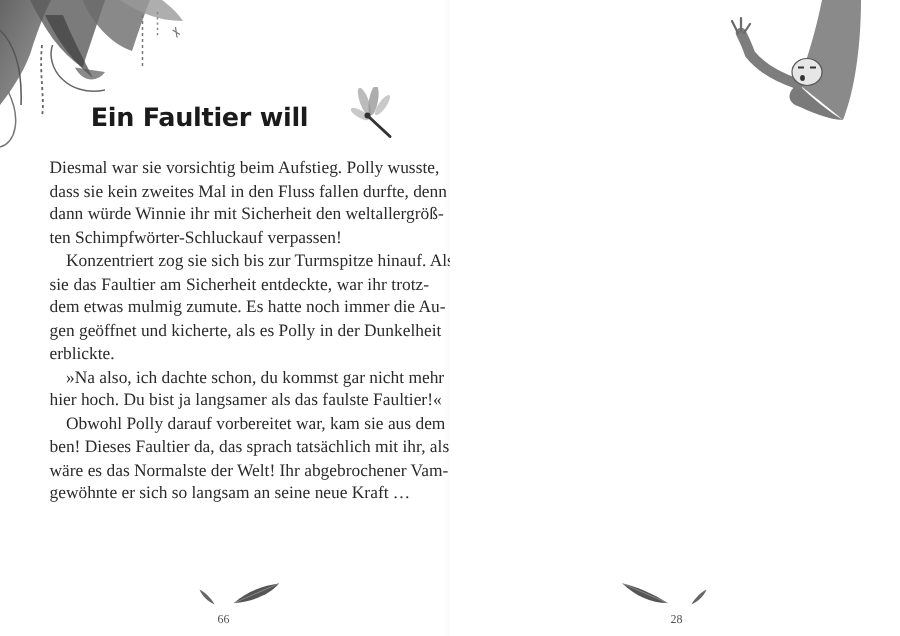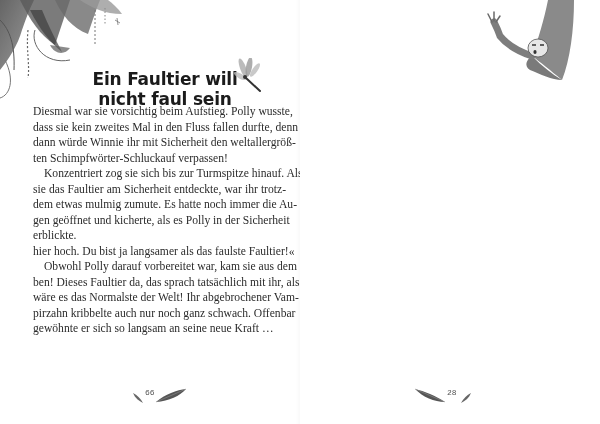--- a/index.html
+++ b/index.html
@@ -13,42 +13,42 @@
     .page {
       position: absolute; top: 0; height: 424px; background: #ffffff;
     }
     .page-left { left: 0; width: 300px; }
     .page-right { left: 300px; width: 300px; }
     .gutter {
       position: absolute; left: 296px; top: 0; width: 8px; height: 424px;
       background: linear-gradient(to right, rgba(0,0,0,0), rgba(0,0,0,0.025), rgba(0,0,0,0));
     }
     .chapter-title {
-      position: absolute; left: 76px; top: 58px; width: 178px;
+      position: absolute; left: 44px; top: 58px; width: 178px;
       text-align: center;
       font-family: "DejaVu Sans", sans-serif;
       font-weight: bold;
       font-size: 17px; line-height: 20px;
       color: #1b1b1b;
       letter-spacing: -0.2px;
     }
     .body-text {
       position: absolute;
       font-size: 11.6px;
       line-height: 15.5px;
       text-align: justify;
       hyphens: manual;
       color: #2b2b2b;
     }
     .left-text { left: 33px; top: 104px; width: 253px; }
     .body-text p { margin: 0; text-indent: 0; }
     .body-text .line { display: block; text-align: justify; text-align-last: justify; white-space: nowrap; }
     .body-text .line.last { text-align-last: left; }
     .page-number {
-      position: absolute; top: 388px; font-size: 8px; color: #555; font-family: Liberation Mono, monospace;
+      position: absolute; top: 408px; font-size: 8px; color: #555;
     }
     .pn-left { left: 145px; }
     .pn-right { left: 447px; }
     .illus { position: absolute; }
   </style>
 </head>
 <body>
 
 <div class="page page-left">
 
@@ -69,21 +69,20 @@
     <path d="M95,10 L95,45" stroke="#777" stroke-width="1" fill="none" stroke-dasharray="2 2"></path>
     <path d="M105,8 L105,25" stroke="#888" stroke-width="1" fill="none" stroke-dasharray="1.5 2"></path>
     <path d="M35,30 C30,45 45,65 70,60" stroke="#666" stroke-width="1" fill="none"></path>
     <path d="M5,60 C15,80 10,95 0,98" stroke="#777" stroke-width="1" fill="none"></path>
     <path d="M50,45 C55,55 65,55 70,48" fill="#5a5a5a" opacity="0.7"></path>
     <path d="M115,20 L120,23 M117,18 L118,25" stroke="#777" stroke-width="0.8"></path>
   </svg>
 
   <h1 class="chapter-title">
     <span style="display:block">Ein Faultier will</span>
-    <span style="display:block">nicht faul sein</span>
   </h1>
 
   <svg class="illus" style="left:232px;top:58px" width="34" height="36" viewBox="0 0 34 36">
     <ellipse cx="11" cy="10" rx="3" ry="10" transform="rotate(-20 11 10)" fill="#aaa" opacity="0.8"></ellipse>
     <ellipse cx="17" cy="9" rx="3" ry="10" transform="rotate(10 17 9)" fill="#999" opacity="0.8"></ellipse>
     <ellipse cx="23" cy="12" rx="2.5" ry="8" transform="rotate(35 23 12)" fill="#bbb" opacity="0.8"></ellipse>
     <ellipse cx="8" cy="18" rx="2.5" ry="7" transform="rotate(-60 8 18)" fill="#bbb" opacity="0.8"></ellipse>
     <path d="M14,20 L28,33" stroke="#333" stroke-width="2" stroke-linecap="round"></path>
     <circle cx="13" cy="19" r="2" fill="#333"></circle>
   </svg>
@@ -92,31 +91,31 @@
     <p>
       <span class="line">Diesmal war sie vorsichtig beim Aufstieg. Polly wusste,</span>
       <span class="line">dass sie kein zweites Mal in den Fluss fallen durfte, denn</span>
       <span class="line">dann würde Winnie ihr mit Sicherheit den weltallergröß-</span>
       <span class="line last">ten Schimpfwörter-Schluckauf verpassen!</span>
     </p>
     <p>
       <span class="line" style="padding-left:11px">Konzentriert zog sie sich bis zur Turmspitze hinauf. Als</span>
       <span class="line">sie das Faultier am Sicherheit entdeckte, war ihr trotz-</span>
       <span class="line">dem etwas mulmig zumute. Es hatte noch immer die Au-</span>
-      <span class="line">gen geöffnet und kicherte, als es Polly in der Sicherheit</span>
+      <span class="line">gen geöffnet und kicherte, als es Polly in der Dunkelheit</span>
       <span class="line last">erblickte.</span>
     </p>
     <p>
+      <span class="line" style="padding-left:11px">»Na also, ich dachte schon, du kommst gar nicht mehr</span>
       <span class="line last">hier hoch. Du bist ja langsamer als das faulste Faultier!«</span>
     </p>
     <p>
       <span class="line" style="padding-left:11px">Obwohl Polly darauf vorbereitet war, kam sie aus dem</span>
       <span class="line">ben! Dieses Faultier da, das sprach tatsächlich mit ihr, als</span>
       <span class="line">wäre es das Normalste der Welt! Ihr abgebrochener Vam-</span>
-      <span class="line">pirzahn kribbelte auch nur noch ganz schwach. Offenbar</span>
       <span class="line last">gewöhnte er sich so langsam an seine neue Kraft …</span>
     </p>
   </div>
 
   <svg class="illus" style="left:132px;top:392px" width="12" height="12" viewBox="0 0 12 12">
     <path d="M1,1 C5,3 9,7 11,11 C7,9 3,6 1,1 Z" fill="#666"></path>
   </svg>
   <span class="page-number pn-left">66</span>
   <svg class="illus" style="left:155px;top:388px" width="32" height="16" viewBox="0 0 32 16">
     <path d="M1,14 C10,6 22,2 31,1 C25,8 14,13 1,14 Z" fill="#555"></path>

